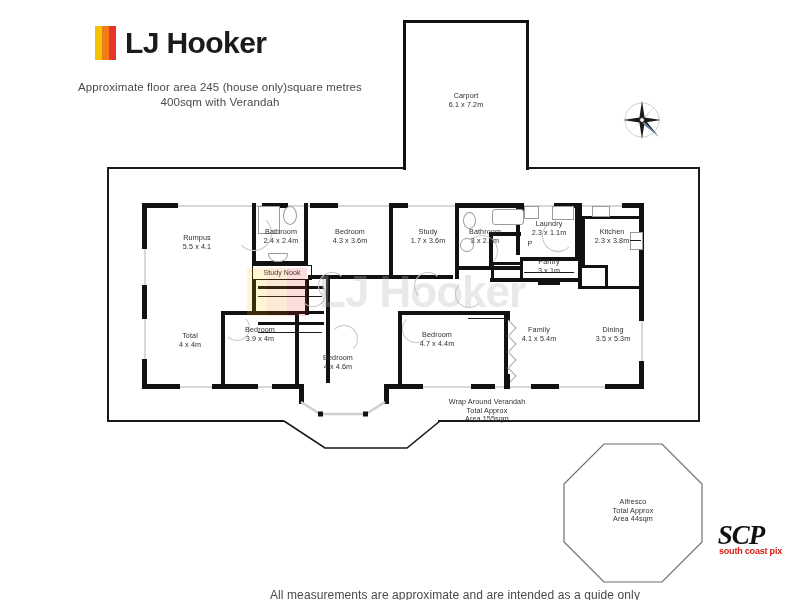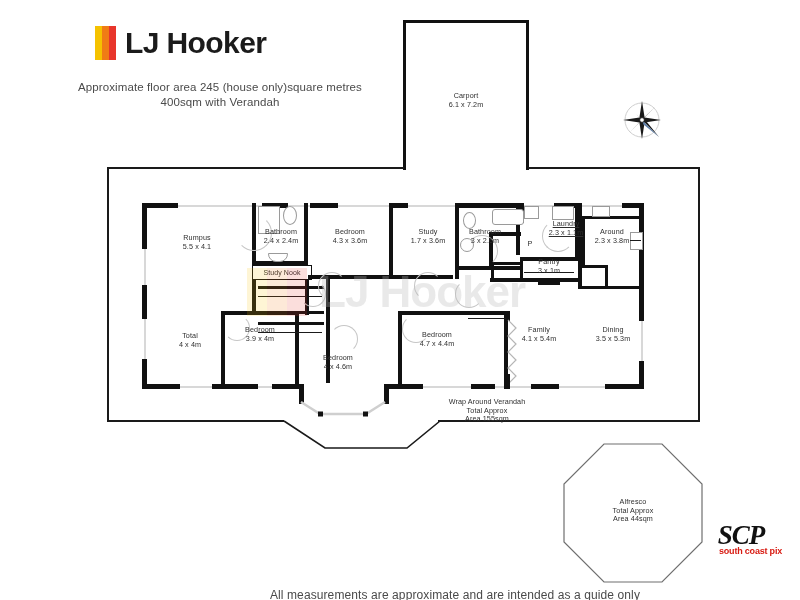--- a/index.html
+++ b/index.html
@@ -306,27 +306,27 @@
   <div class="label" style="left:391px;top:228px;width:74px;">
     <div>Study</div>
     <div>1.7 x 3.6m</div>
   </div>
 
   <div class="label" style="left:453px;top:228px;width:64px;">
     <div>Bathroom</div>
     <div>3 x 2.6m</div>
   </div>
 
-  <div class="label" style="left:536px;top:220px;width:60px;text-decoration:underline;">
+  <div class="label" style="left:519px;top:220px;width:60px;">
     <div>Laundry</div>
     <div>2.3 x 1.1m</div>
   </div>
 
   <div class="label" style="left:582px;top:228px;width:60px;">
-    <div>Around</div>
+    <div>Kitchen</div>
     <div>2.3 x 3.8m</div>
   </div>
 
   <div class="label" style="left:519px;top:258px;width:60px;">
     <div>Pantry</div>
     <div>3 x 1m</div>
   </div>
 
   <div class="label" style="left:160px;top:332px;width:60px;">
     <div>Total</div>

